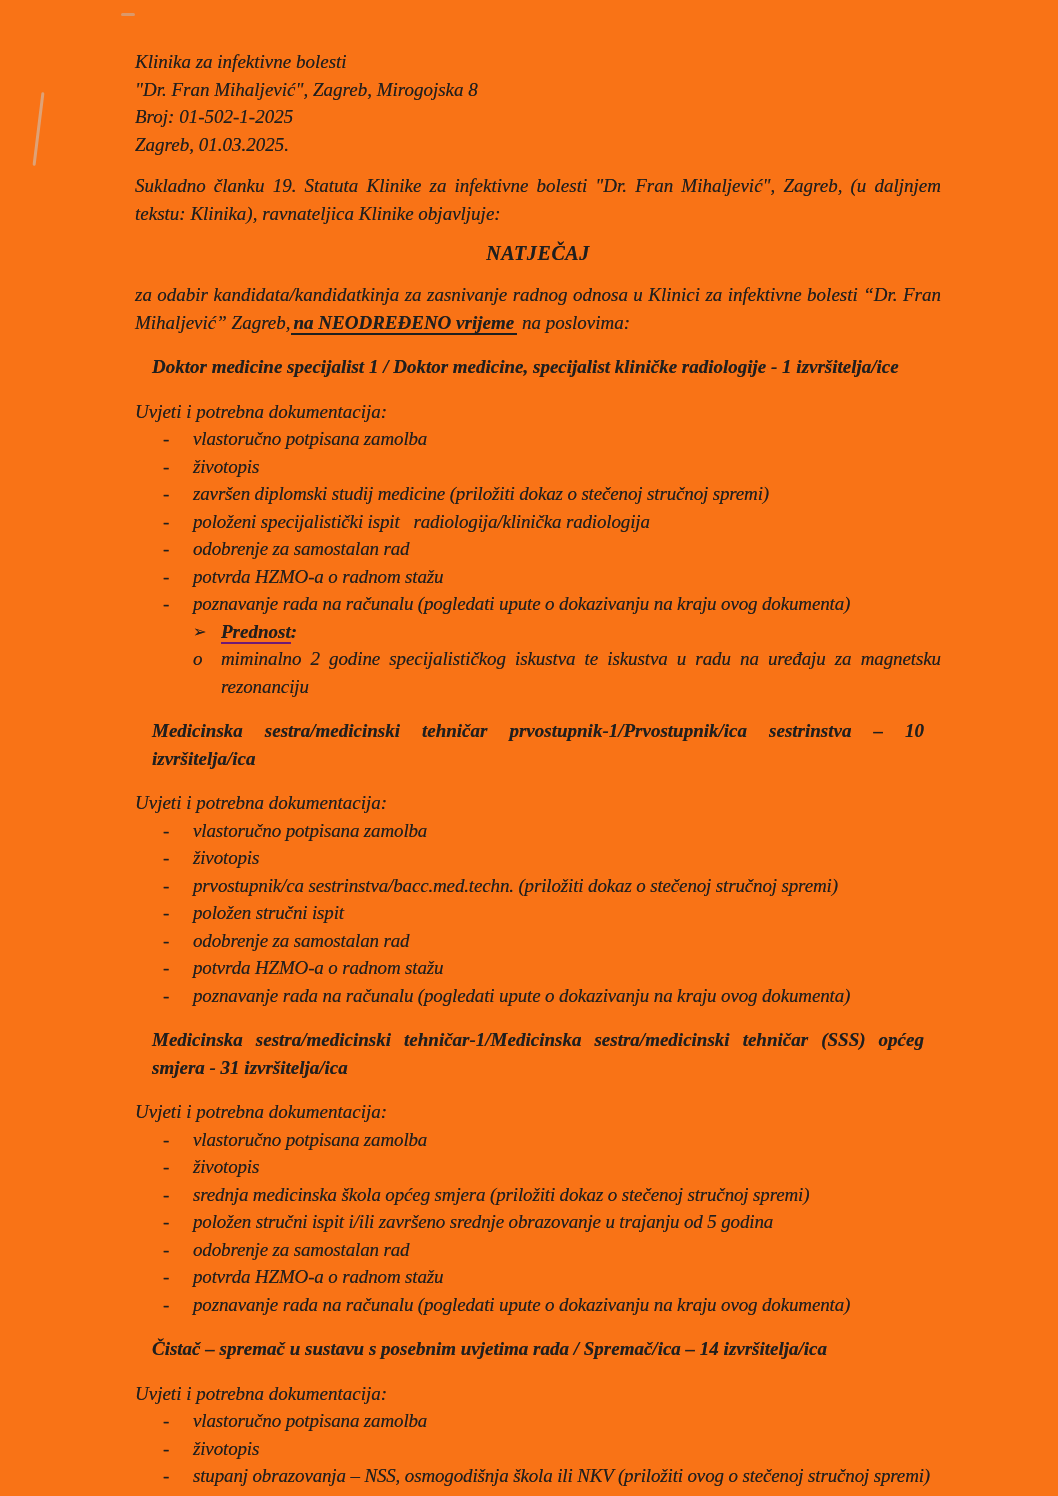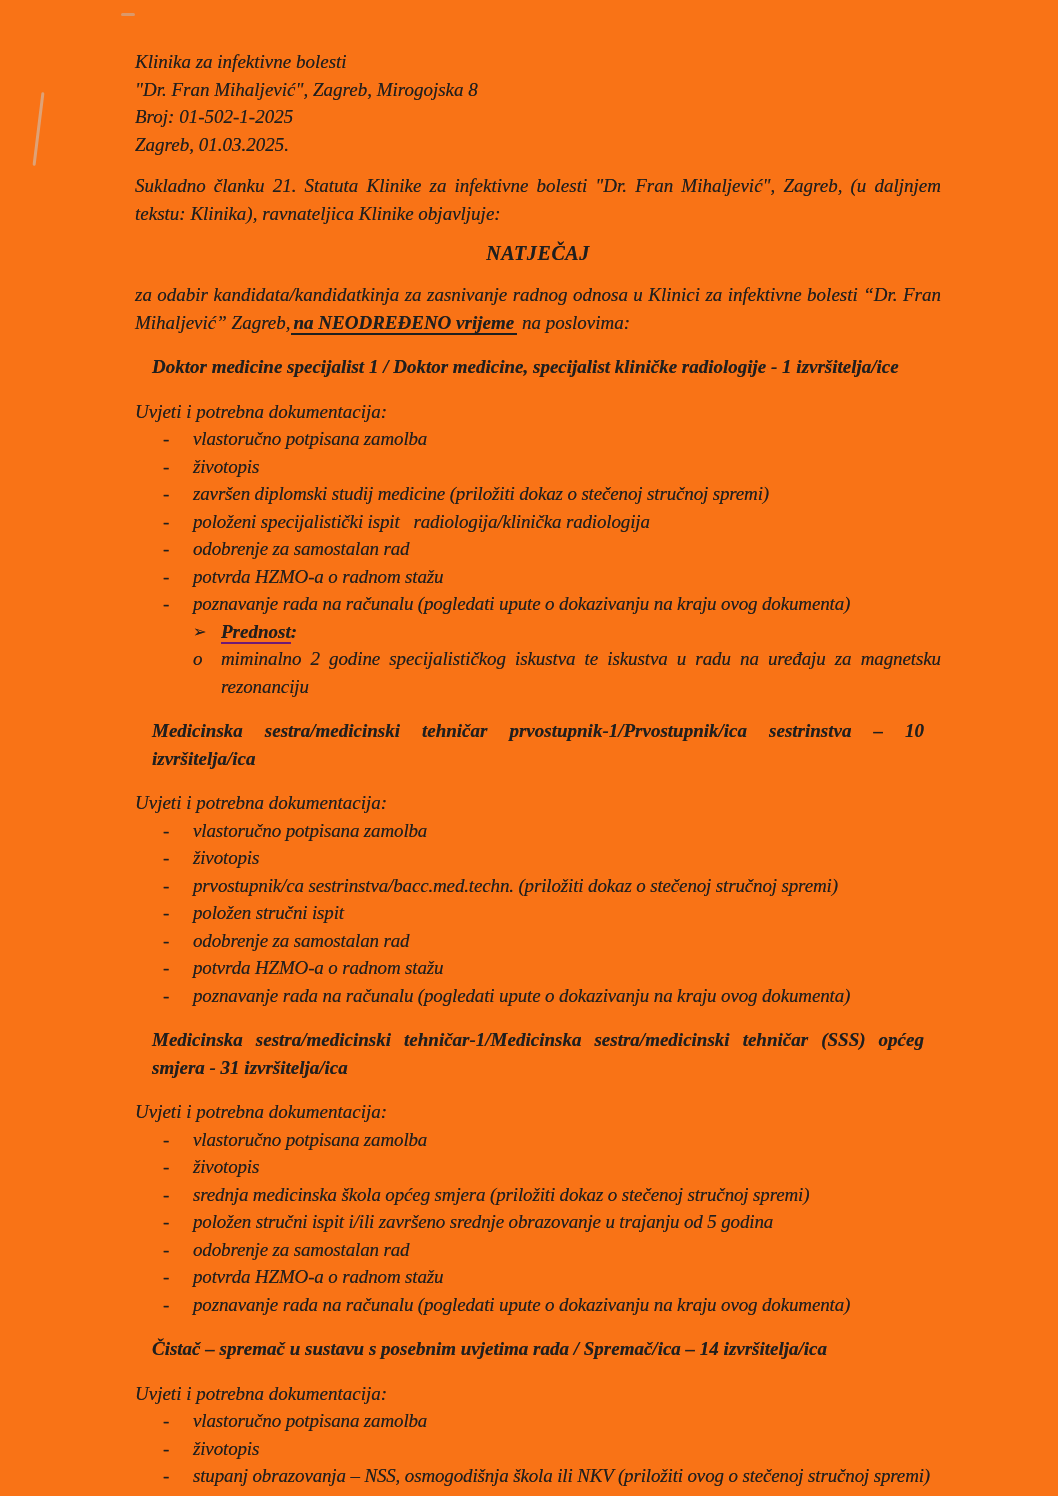--- a/index.html
+++ b/index.html
@@ -132,21 +132,21 @@
 
   <div class="content">
 
     <div class="letterhead">
       <div>Klinika za infektivne bolesti</div>
       <div>"Dr. Fran Mihaljević", Zagreb, Mirogojska 8</div>
       <div>Broj: 01-502-1-2025</div>
       <div>Zagreb, 01.03.2025.</div>
     </div>
 
-    <p class="para">Sukladno članku 21. Statuta Klinike za infektivne bolesti "Dr. Fran Mihaljević", Zagreb, (u daljnjem tekstu: Klinika), ravnateljica Klinike objavljuje:</p>
+    <p class="para">Sukladno članku 19. Statuta Klinike za infektivne bolesti "Dr. Fran Mihaljević", Zagreb, (u daljnjem tekstu: Klinika), ravnateljica Klinike objavljuje:</p>
 
     <h1 class="doc-title">NATJEČAJ</h1>
 
     <p class="para"><span>za odabir kandidata/kandidatkinja za zasnivanje radnog odnosa u Klinici za infektivne bolesti “Dr. Fran Mihaljević” Zagreb,</span><span class="emph">na NEODREĐENO vrijeme</span> <span>na poslovima:</span></p>
 
     <section class="job-section">
       <h2 class="job-title">Doktor medicine specijalist 1 / Doktor medicine, specijalist kliničke radiologije - 1 izvršitelja/ice</h2>
       <div class="uvjeti">Uvjeti i potrebna dokumentacija:</div>
       <ul class="dash-list">
         <li>

